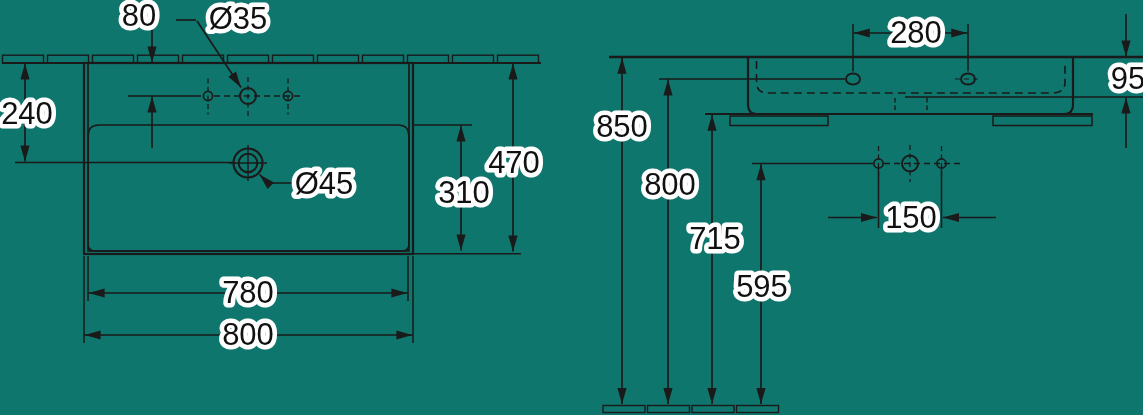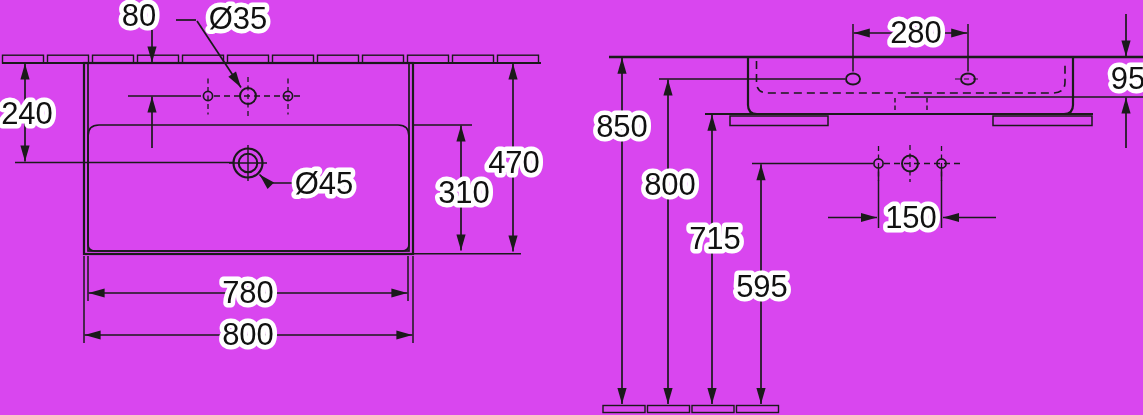--- a/index.html
+++ b/index.html
@@ -1,16 +1,16 @@
 <!DOCTYPE html>
 <html><head>
 <meta charset="utf-8">
 <style>
   html,body{margin:0;padding:0;background:#ffffff;}
-  .stage{position:relative;width:1143px;height:415px;background:#d946ef;overflow:hidden;}
+  .stage{position:relative;width:1143px;height:415px;background:#0f766e;overflow:hidden;}
   svg{position:absolute;left:0;top:0;}
   .s{stroke:#1a1a1a;fill:none;stroke-linecap:butt;}
   text.lbl{
     font-family:"Liberation Sans",sans-serif;
     font-size:31px;
     fill:#111111;
     stroke:#ffffff;
     stroke-width:9px;
     paint-order:stroke;
     stroke-linejoin:round;

